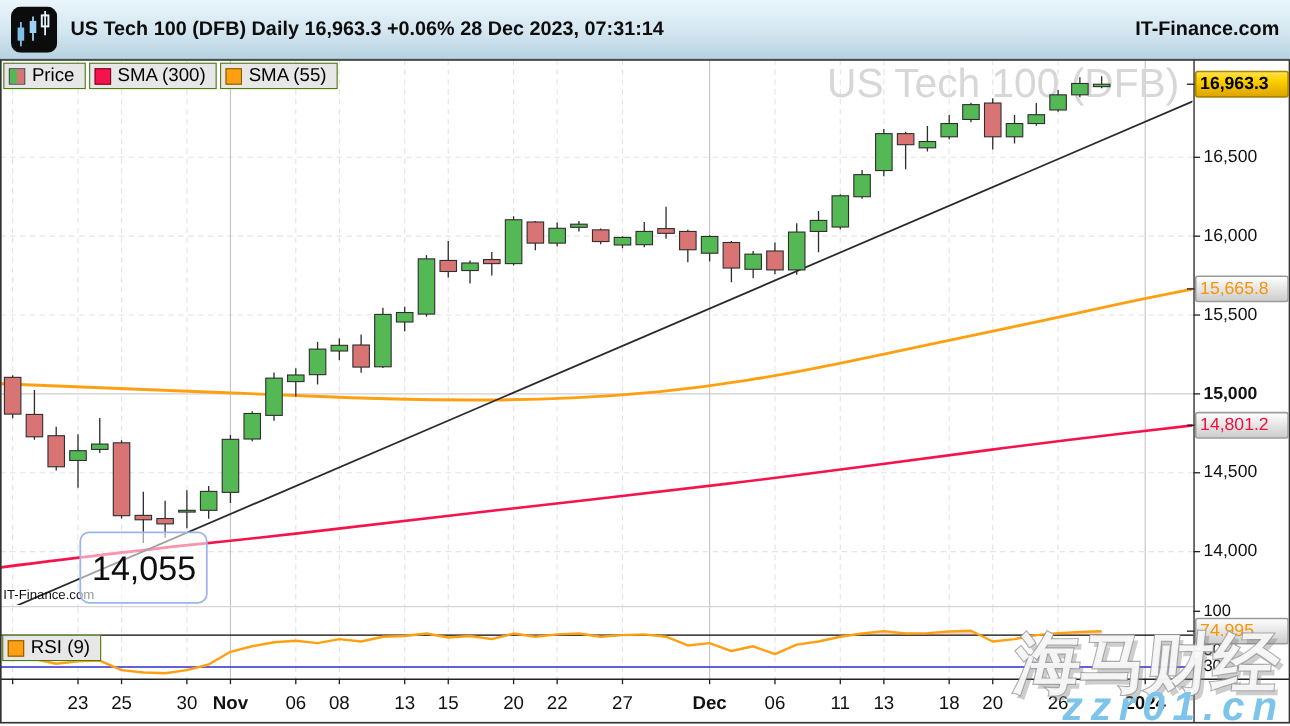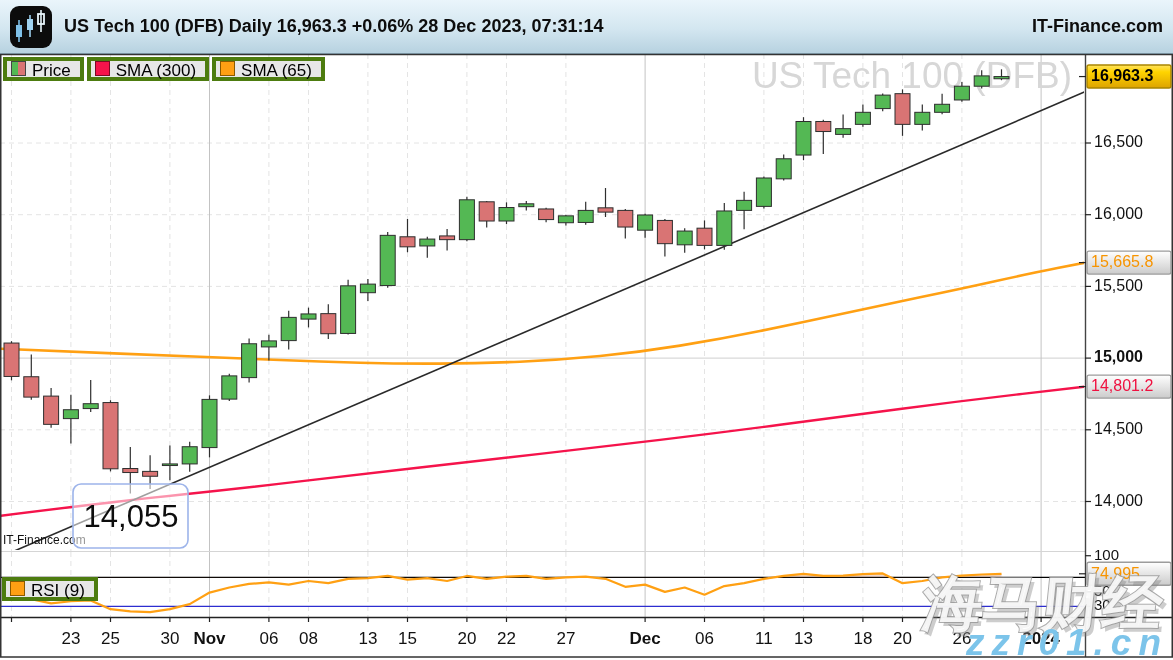--- a/index.html
+++ b/index.html
@@ -15,22 +15,22 @@
     display:flex;align-items:center;gap:12px;padding:0 10px;
   }
   #logo{width:42px;height:42px;flex:0 0 auto;}
   .title-text{font-size:18px;font-weight:700;color:#0d0d0d;white-space:nowrap;}
   .spacer{flex:1;}
   .brand-text{font-size:18px;font-weight:700;color:#0d0d0d;}
   .legend-row{position:absolute;display:flex;gap:3px;z-index:5;}
   #legend-price{left:3px;top:57px;}
   #legend-rsi{left:2px;top:577px;}
   .legend-item{
-    display:flex;align-items:flex-start;gap:6px;height:24px;
-    background:#e7e7e7;border:4px solid #4d7c0f;padding:0 9px 0 4px;
+    display:flex;align-items:center;gap:6px;height:24px;
+    background:#e7e7e7;border:1px solid #4d7c0f;padding:0 9px 0 4px;
     font-size:17px;color:#000;
   }
   .sw{width:15px;height:15px;border:1px solid #444;flex:0 0 auto;}
   svg text{font-family:"Liberation Sans",sans-serif;}
 </style>
 </head>
 <body>
 
 <div id="stage">
 
@@ -440,21 +440,21 @@
     <div class="legend-item">
       <span class="sw" style="background:linear-gradient(90deg,#54b854 50%,#d97474 50%);"></span>
       <span>Price</span>
     </div>
     <div class="legend-item">
       <span class="sw" style="background:#f5134b;border-color:#7a0a25;"></span>
       <span>SMA (300)</span>
     </div>
     <div class="legend-item">
       <span class="sw" style="background:#ffa013;border-color:#8a5a00;"></span>
-      <span>SMA (65)</span>
+      <span>SMA (55)</span>
     </div>
   </div>
 
   <div class="legend-row" id="legend-rsi">
     <div class="legend-item">
       <span class="sw" style="background:#ffa013;border-color:#8a5a00;"></span>
       <span>RSI (9)</span>
     </div>
   </div>
 

